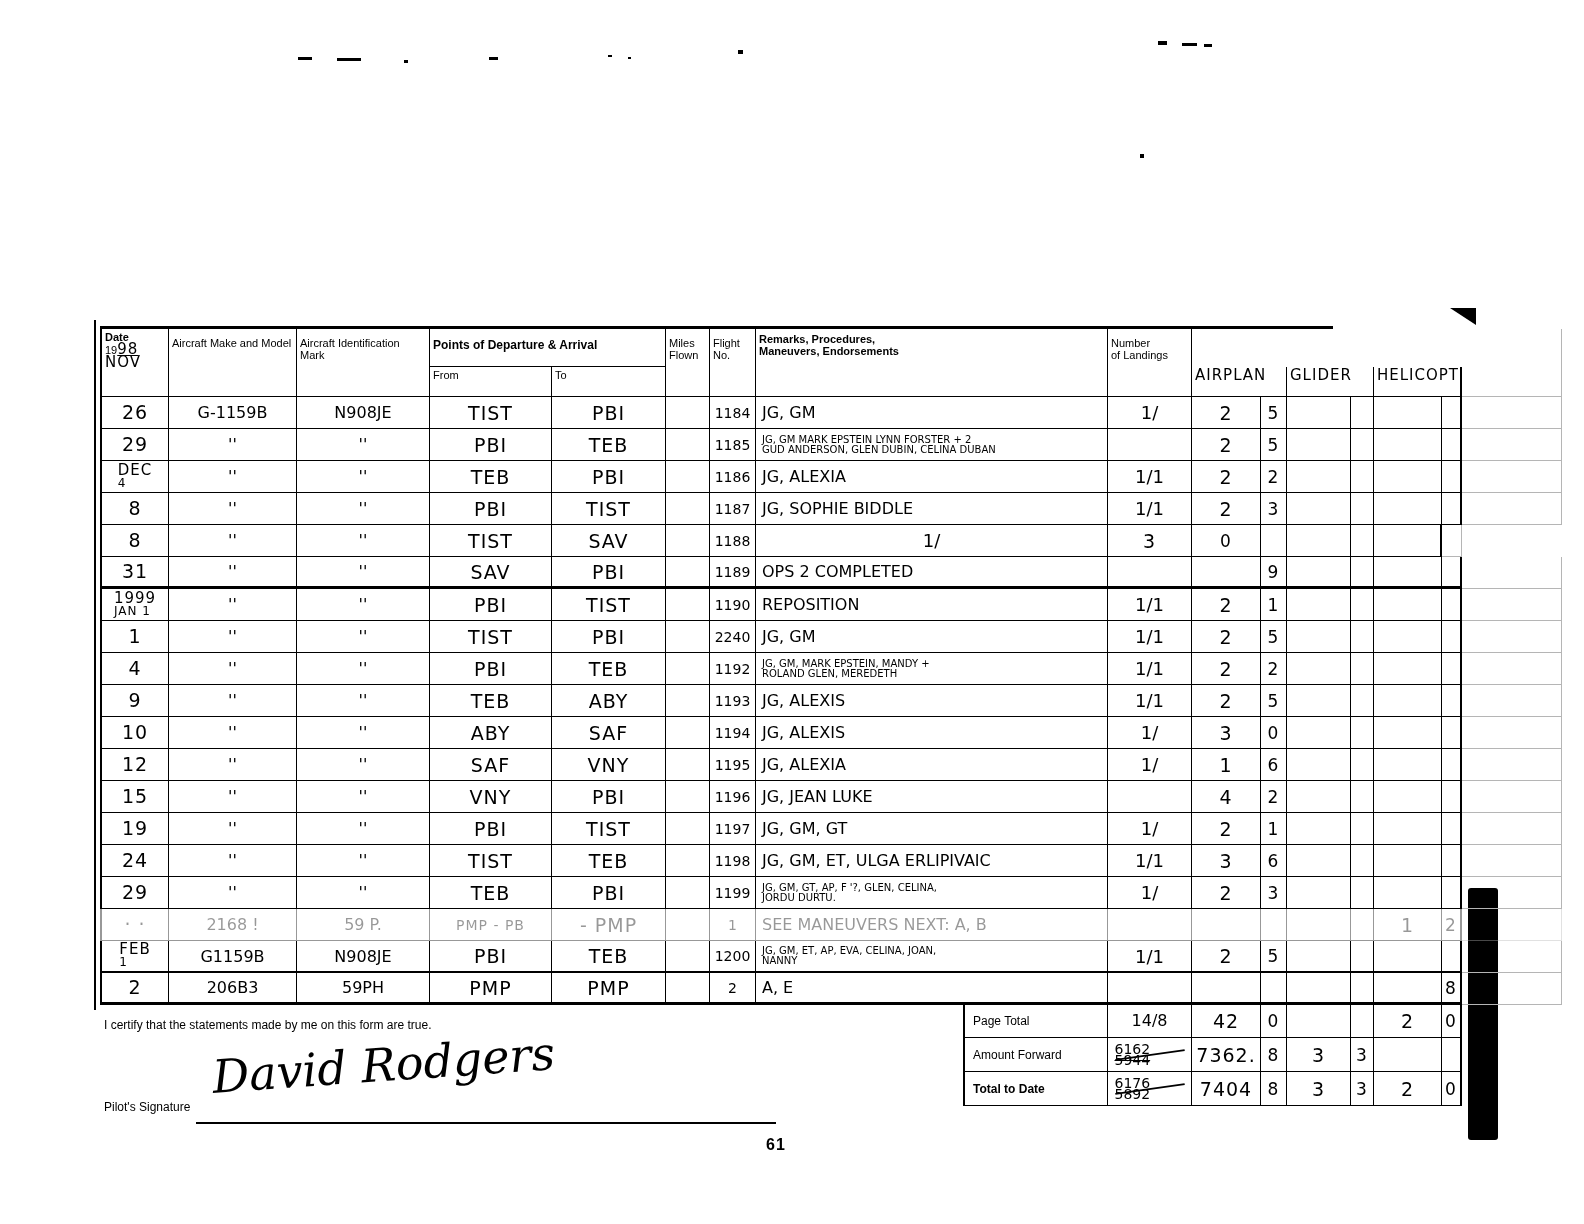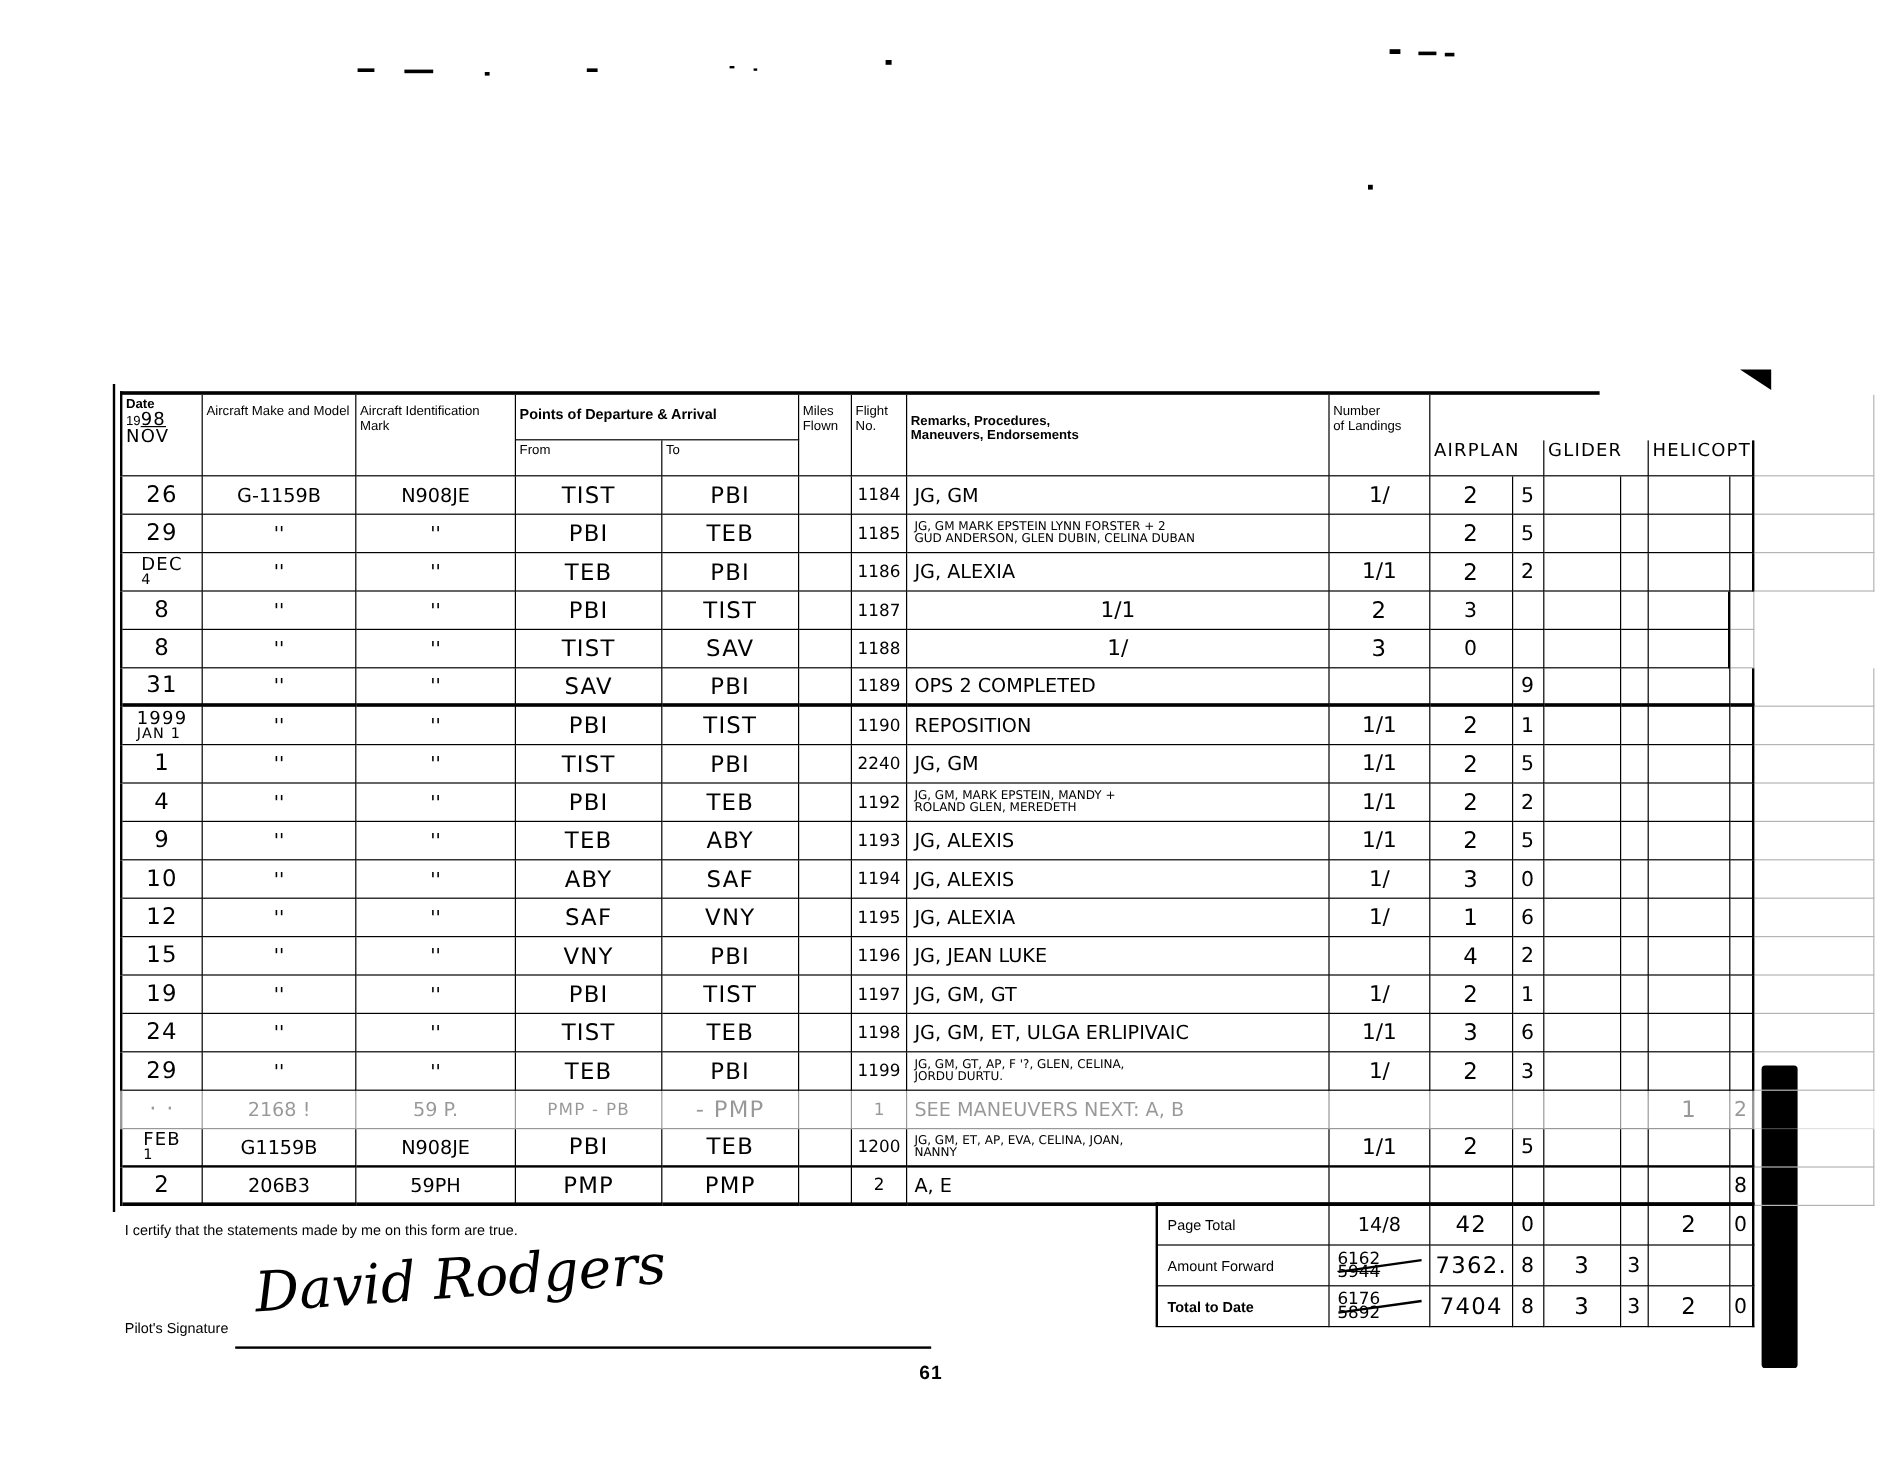--- a/index.html
+++ b/index.html
@@ -76,21 +76,21 @@
       <span style="font-weight:normal;">19</span><span class="hw-head" style="text-decoration:underline;">98</span><br>
       <span class="hw-head">NOV</span>
     </div>
     <div class="hcell plain" style="grid-row:1/3;grid-column:2;padding-top:8px;">Aircraft Make and Model</div>
     <div class="hcell plain" style="grid-row:1/3;grid-column:3;padding-top:8px;">Aircraft Identification Mark</div>
     <div class="hcell" style="grid-column:4/6;padding-top:10px;font-size:12px;">Points of Departure &amp; Arrival</div>
     <div class="hcell plain" style="grid-row:2;grid-column:4;">From</div>
     <div class="hcell plain" style="grid-row:2;grid-column:5;">To</div>
     <div class="hcell plain" style="grid-row:1/3;grid-column:6;padding-top:8px;">Miles Flown</div>
     <div class="hcell plain" style="grid-row:1/3;grid-column:7;padding-top:8px;">Flight No.</div>
-    <div class="hcell" style="grid-row:1/3;grid-column:8;padding-top:16px;">
+    <div class="hcell" style="grid-row:1/3;grid-column:8;padding-top:4px;">
       <span>Remarks, Procedures,</span><br>
       <span>Maneuvers, Endorsements</span>
     </div>
     <div class="hcell plain" style="grid-row:1/3;grid-column:9;padding-top:8px;">
       <span>Number</span><br>
       <span>of Landings</span>
     </div>
     <div class="hcell plain hw-head" style="grid-row:2;grid-column:10/12;">AIRPLAN</div>
     <div class="hcell plain hw-head" style="grid-row:2;grid-column:12/14;">GLIDER</div>
     <div class="hcell plain hw-head hel-end" style="grid-row:2;grid-column:14/16;white-space:nowrap;">HELICOPT</div>
@@ -182,20 +182,25 @@
           <div class="stack hw datecell">
             <span class="">8</span>
           </div>
         </div>
         <div class="cell hw-md">''</div>
         <div class="cell hw-md">''</div>
         <div class="cell hw" style="font-size: 19px;">PBI</div>
         <div class="cell hw" style="font-size: 19px;">TIST</div>
         <div class="cell "></div>
         <div class="cell hw-md" style="font-size: 14px;">1187</div>
+        <div class="cell left">
+          <div class="stack">
+            <span class="hw-md">JG, SOPHIE BIDDLE</span>
+          </div>
+        </div>
         <div class="cell land">1/1</div>
         <div class="cell hw">2</div>
         <div class="cell hw tenth">3</div>
         <div class="cell hw"></div>
         <div class="cell hw tenth"></div>
         <div class="cell hw"></div>
         <div class="cell hw tenth hel-end"></div>
         <div class="cell edge"></div>
       </div>
       <div class="row">

